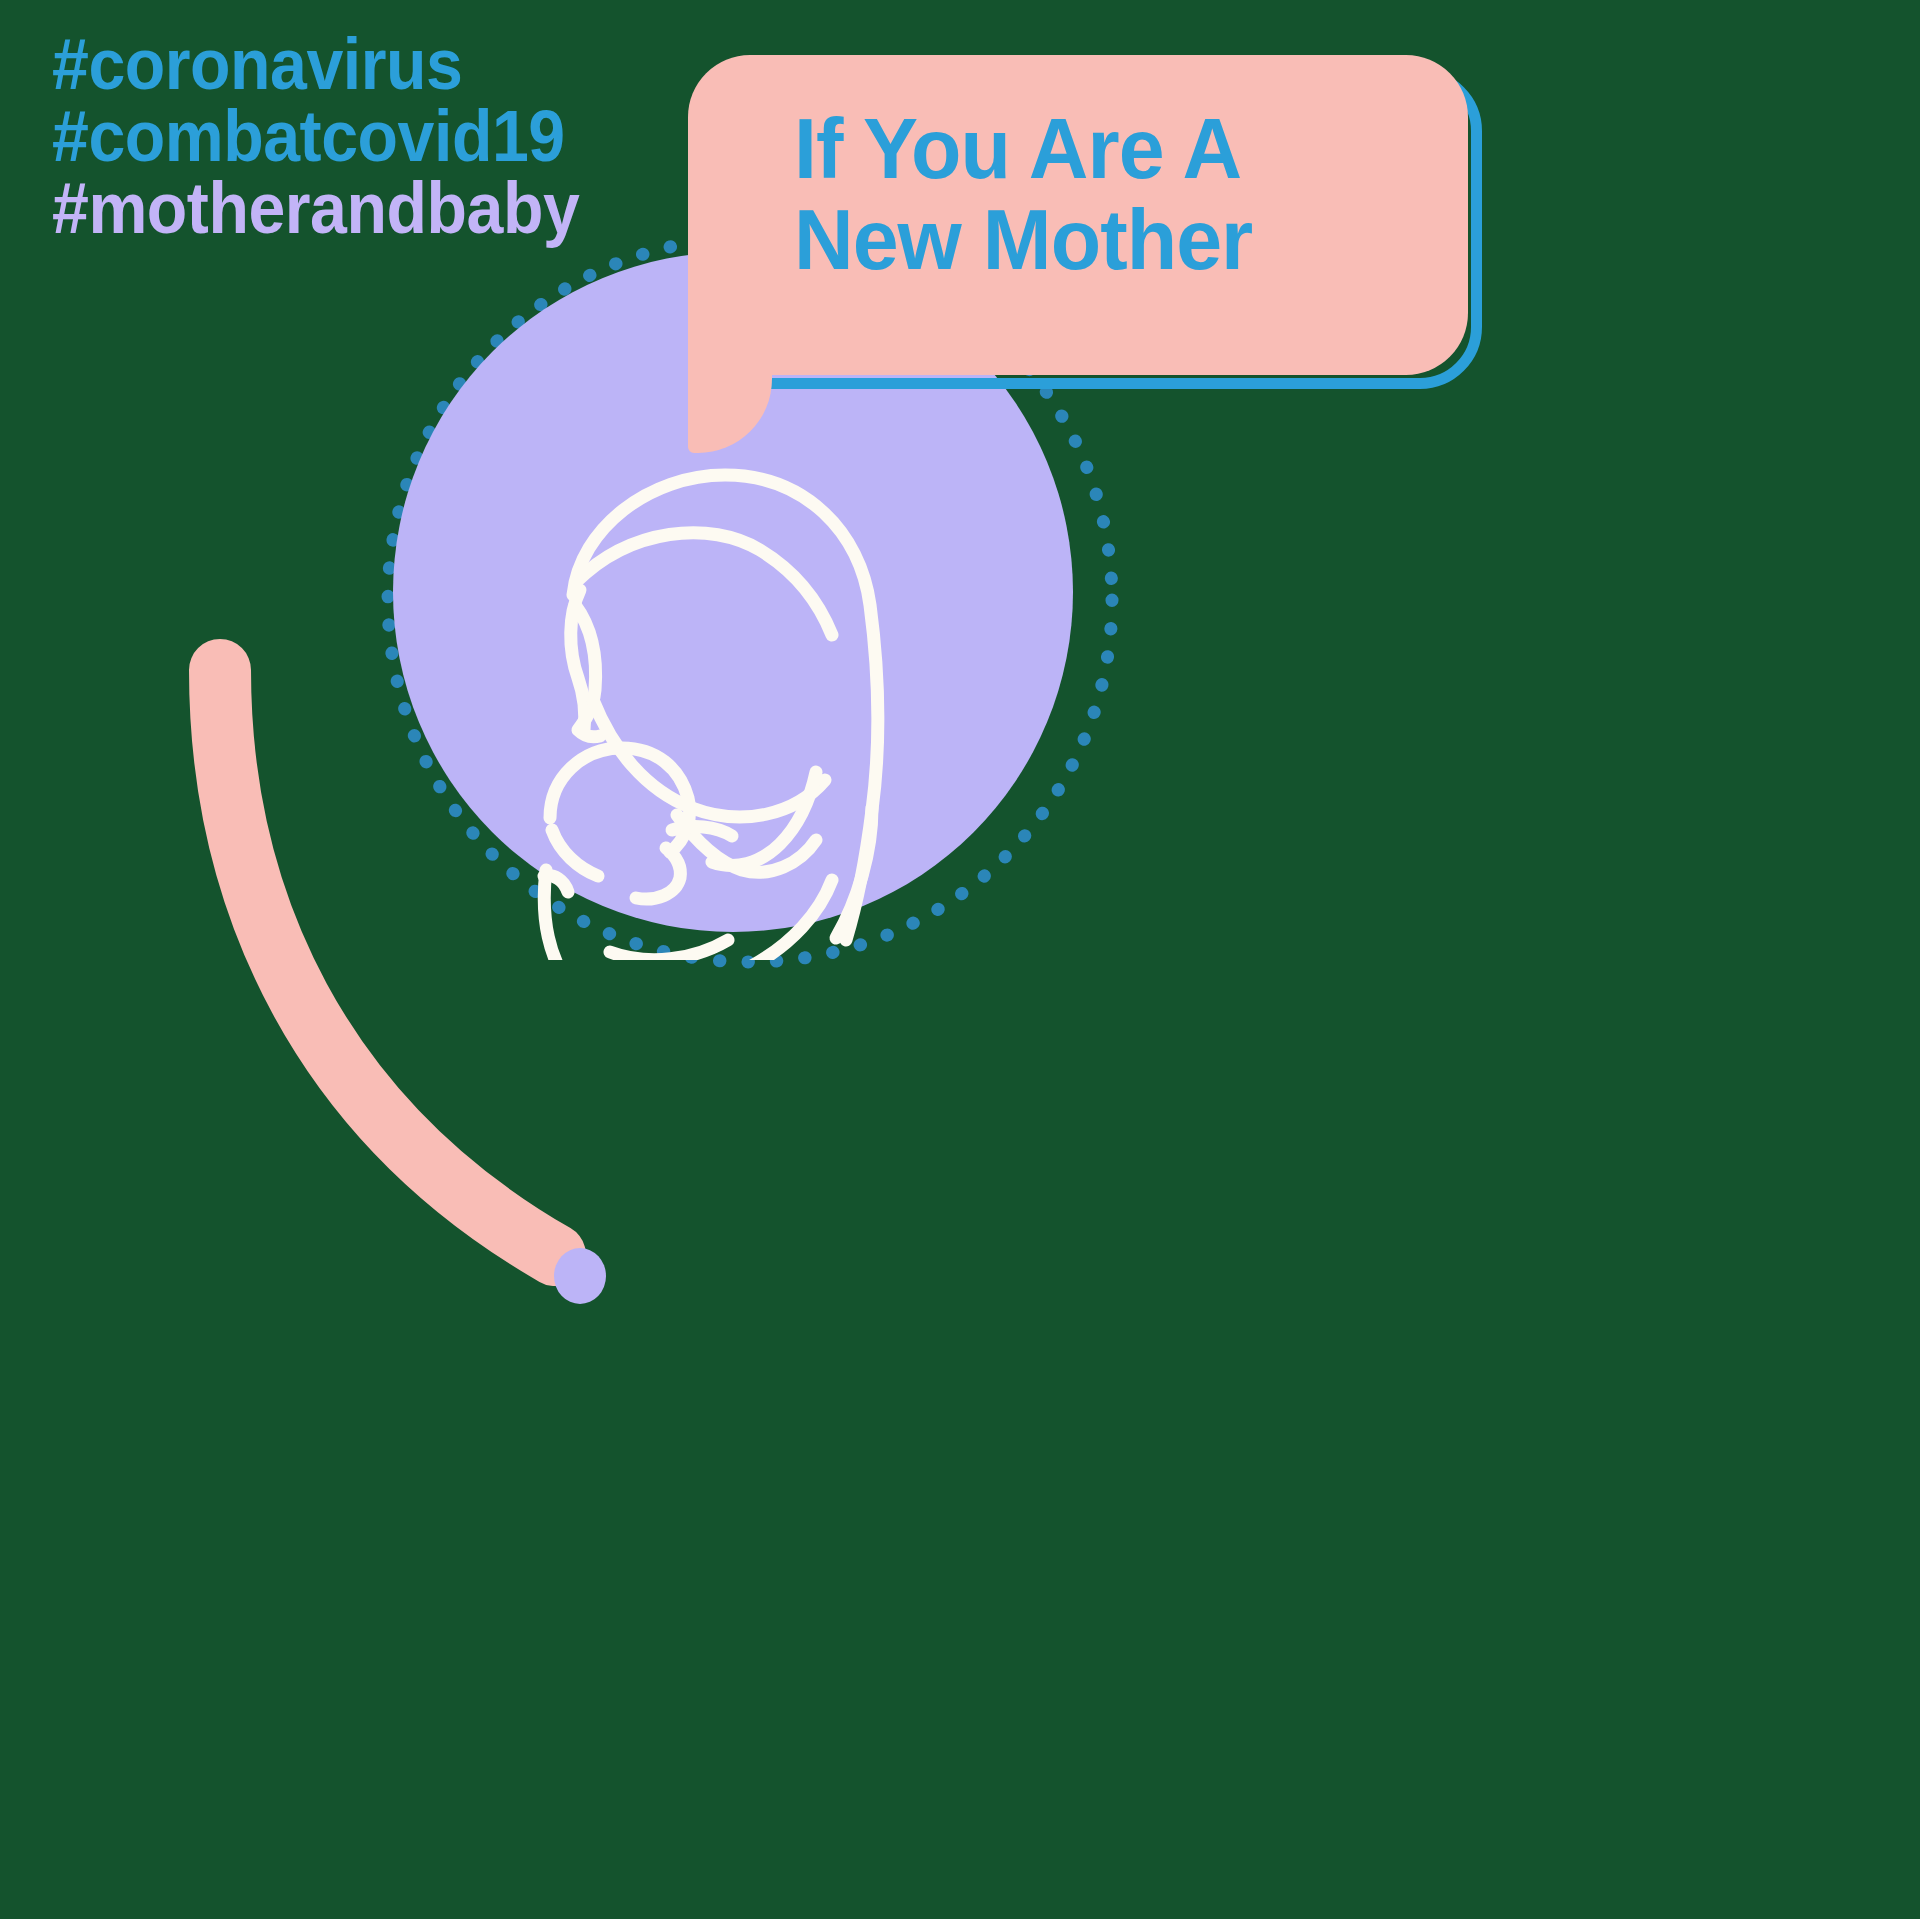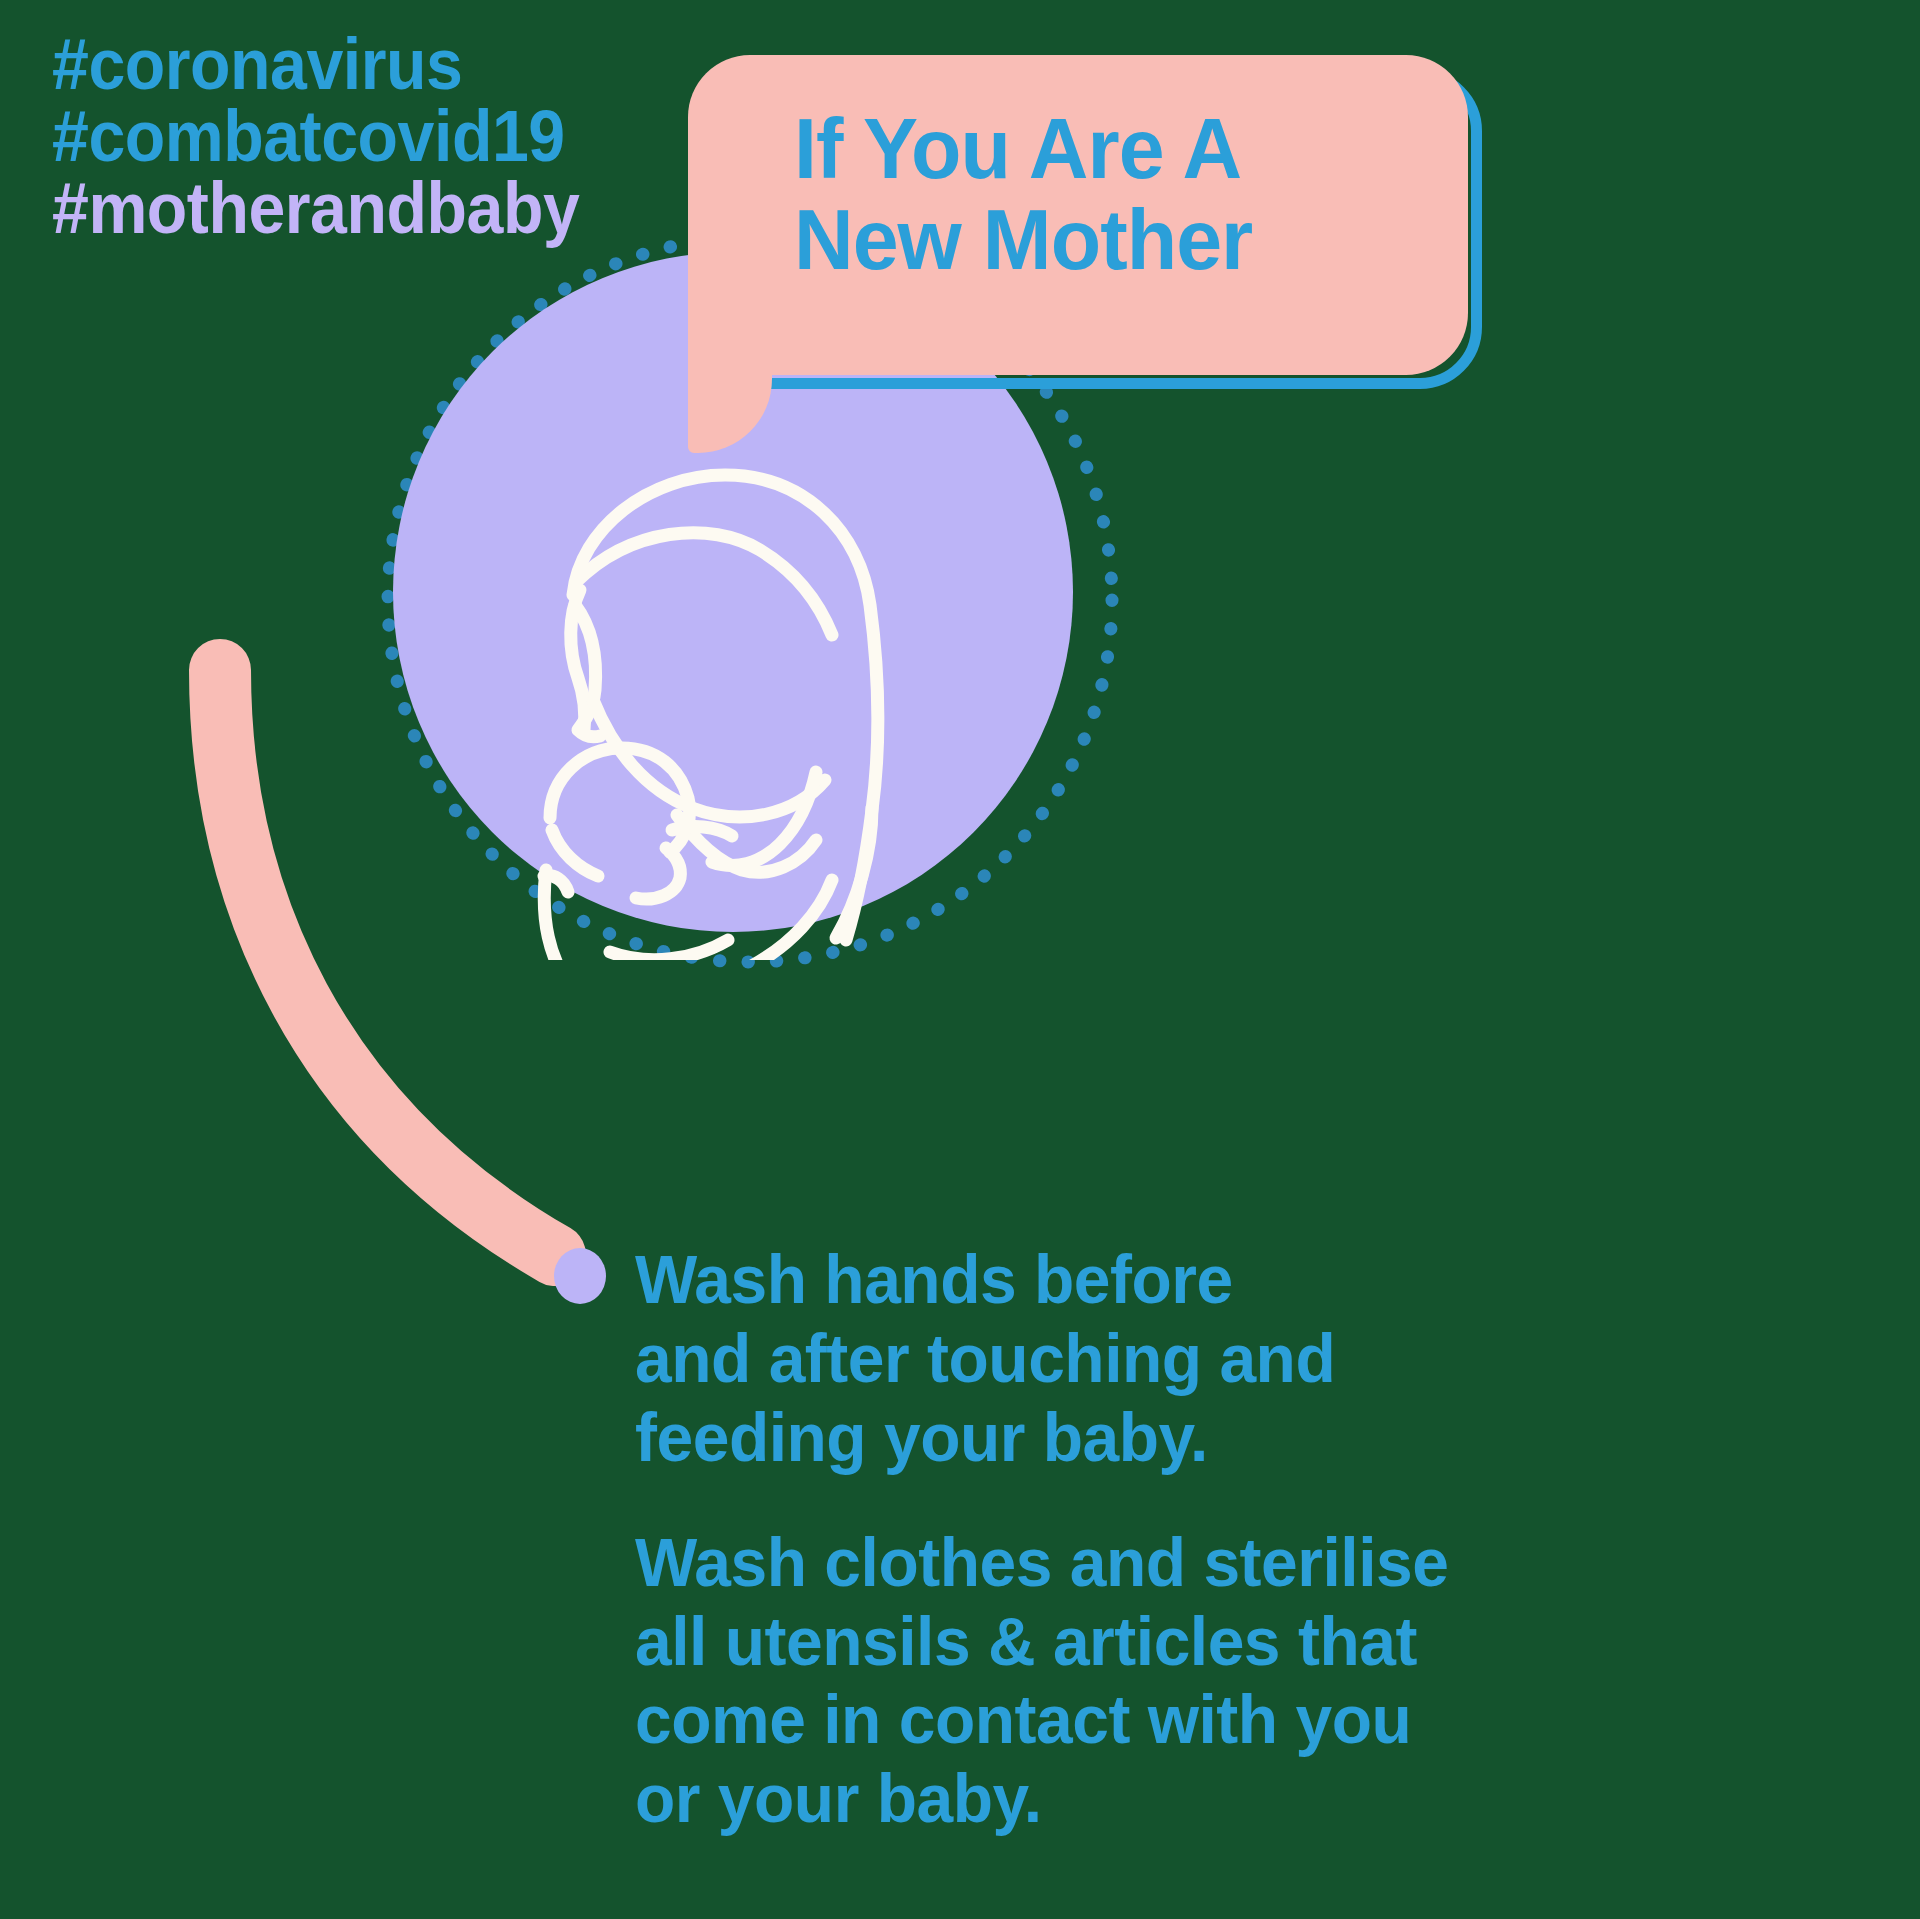--- a/index.html
+++ b/index.html
@@ -239,23 +239,14 @@
   <div class="bubble-wrap">
     <div class="bubble-outline"></div>
     <div class="bubble-tail-mask"></div>
     <div class="bubble"></div>
     <div class="bubble-title">If You Are A
 New Mother</div>
   </div>
 
   <div class="bullet-dot"></div>
 
-  <div class="body-copy">
-    <p class="para">Wash  hands before
-and after touching and
-feeding your baby.</p>
-    <p class="para">Wash clothes and sterilise
-all utensils &amp; articles that
-come in contact with you
-or your baby.</p>
-  </div>
 
 </div>
 
 </body></html>

